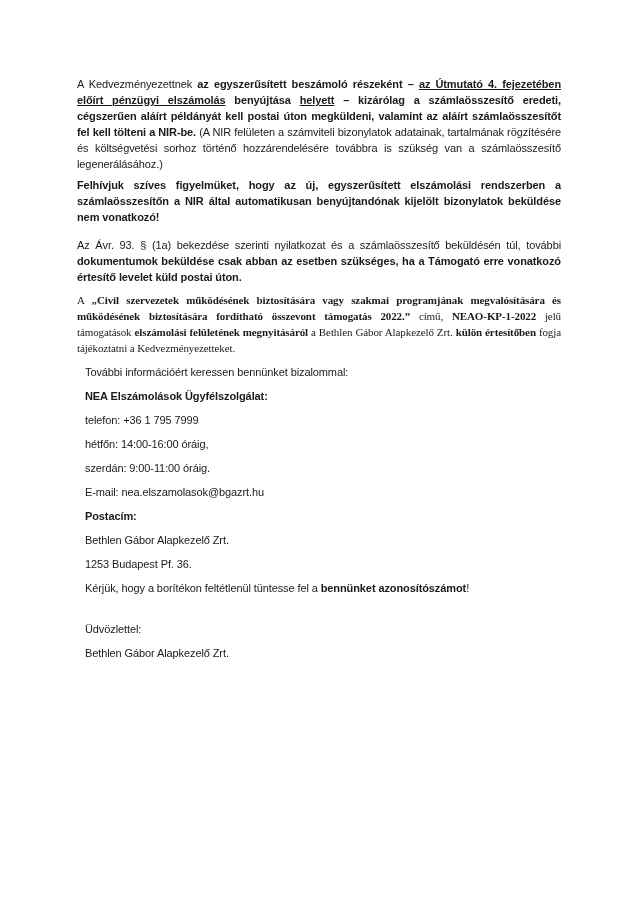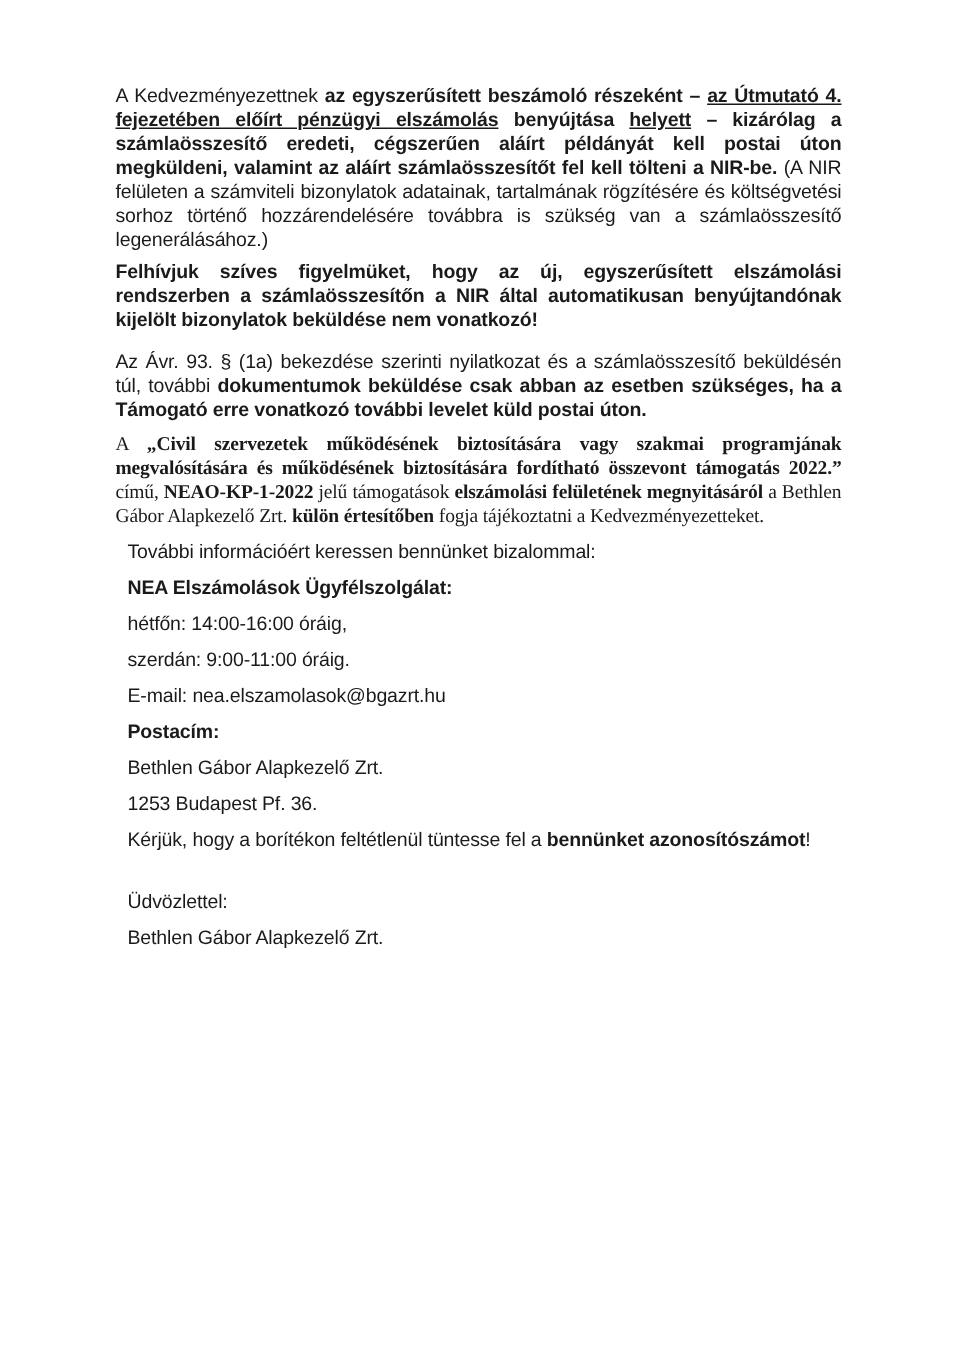--- a/index.html
+++ b/index.html
@@ -11,23 +11,23 @@
       width: 636px;
       height: 900px;
       position: relative;
       overflow: hidden;
       font-family: "Liberation Sans", sans-serif;
       color: #1a1a1a;
     }
     .page {
       position: absolute;
       left: 77px;
-      top: 56px;
+      top: 76px;
       width: 484px;
-      font-size: 13px;
+      font-size: 11px;
       letter-spacing: -0.1px;
     }
     .para {
       margin: 0;
       line-height: 16px;
       text-align: justify;
     }
     .para.p1 { margin-bottom: 5px; }
     .para.p2 { margin-bottom: 12px; }
     .para.p3 { margin-bottom: 7px; }
@@ -45,28 +45,29 @@
   </style>
 </head>
 <body>
 
 <div class="page">
 
   <p class="para p1"><span>A Kedvezményezettnek </span><b>az egyszerűsített beszámoló részeként – </b><b class="u">az Útmutató 4. fejezetében előírt pénzügyi elszámolás</b><b> benyújtása </b><b class="u">helyett</b><b> – kizárólag a számlaösszesítő eredeti, cégszerűen aláírt példányát kell postai úton megküldeni, valamint az aláírt számlaösszesítőt fel kell tölteni a NIR-be.</b><span> (A NIR felületen a számviteli bizonylatok adatainak, tartalmának rögzítésére és költségvetési sorhoz történő hozzárendelésére továbbra is szükség van a számlaösszesítő legenerálásához.)</span></p>
 
   <p class="para p2"><b>Felhívjuk szíves figyelmüket, hogy az új, egyszerűsített elszámolási rendszerben a számlaösszesítőn a NIR által automatikusan benyújtandónak kijelölt bizonylatok beküldése nem vonatkozó!</b></p>
 
-  <p class="para p3"><span>Az Ávr. 93. § (1a) bekezdése szerinti nyilatkozat és a számlaösszesítő beküldésén túl, további </span><b>dokumentumok beküldése csak abban az esetben szükséges, ha a Támogató erre vonatkozó további levelet küld postai úton.</b></p>
+  <p class="para p3"><span>Az Ávr. 93. § (1a) bekezdése szerinti nyilatkozat és a számlaösszesítő beküldésén túl, további </span><b>dokumentumok beküldése csak abban az esetben szükséges, ha a Támogató erre vonatkozó értesítő levelet küld postai úton.</b></p>
 
   <p class="para p4"><span>A </span><b>„Civil szervezetek működésének biztosítására vagy szakmai programjának megvalósítására és működésének biztosítására fordítható összevont támogatás 2022.”</b><span> című, </span><b>NEAO-KP-1-2022</b><span> jelű támogatások </span><b>elszámolási felületének megnyitásáról</b><span> a Bethlen Gábor Alapkezelő Zrt. </span><b>külön értesítőben</b><span> fogja tájékoztatni a Kedvezményezetteket.</span></p>
 
   <p class="line">További információért keressen bennünket bizalommal:</p>
 
   <p class="line"><b>NEA Elszámolások Ügyfélszolgálat:</b></p>
 
+  <p class="line">telefon: +36 1 795 7999</p>
 
   <p class="line">hétfőn: 14:00-16:00 óráig,</p>
 
   <p class="line">szerdán: 9:00-11:00 óráig.</p>
 
   <p class="line"><span>E-mail: </span><span>nea.elszamolasok@bgazrt.hu</span></p>
 
   <p class="line"><b>Postacím:</b></p>
 
   <p class="line">Bethlen Gábor Alapkezelő Zrt.</p>

